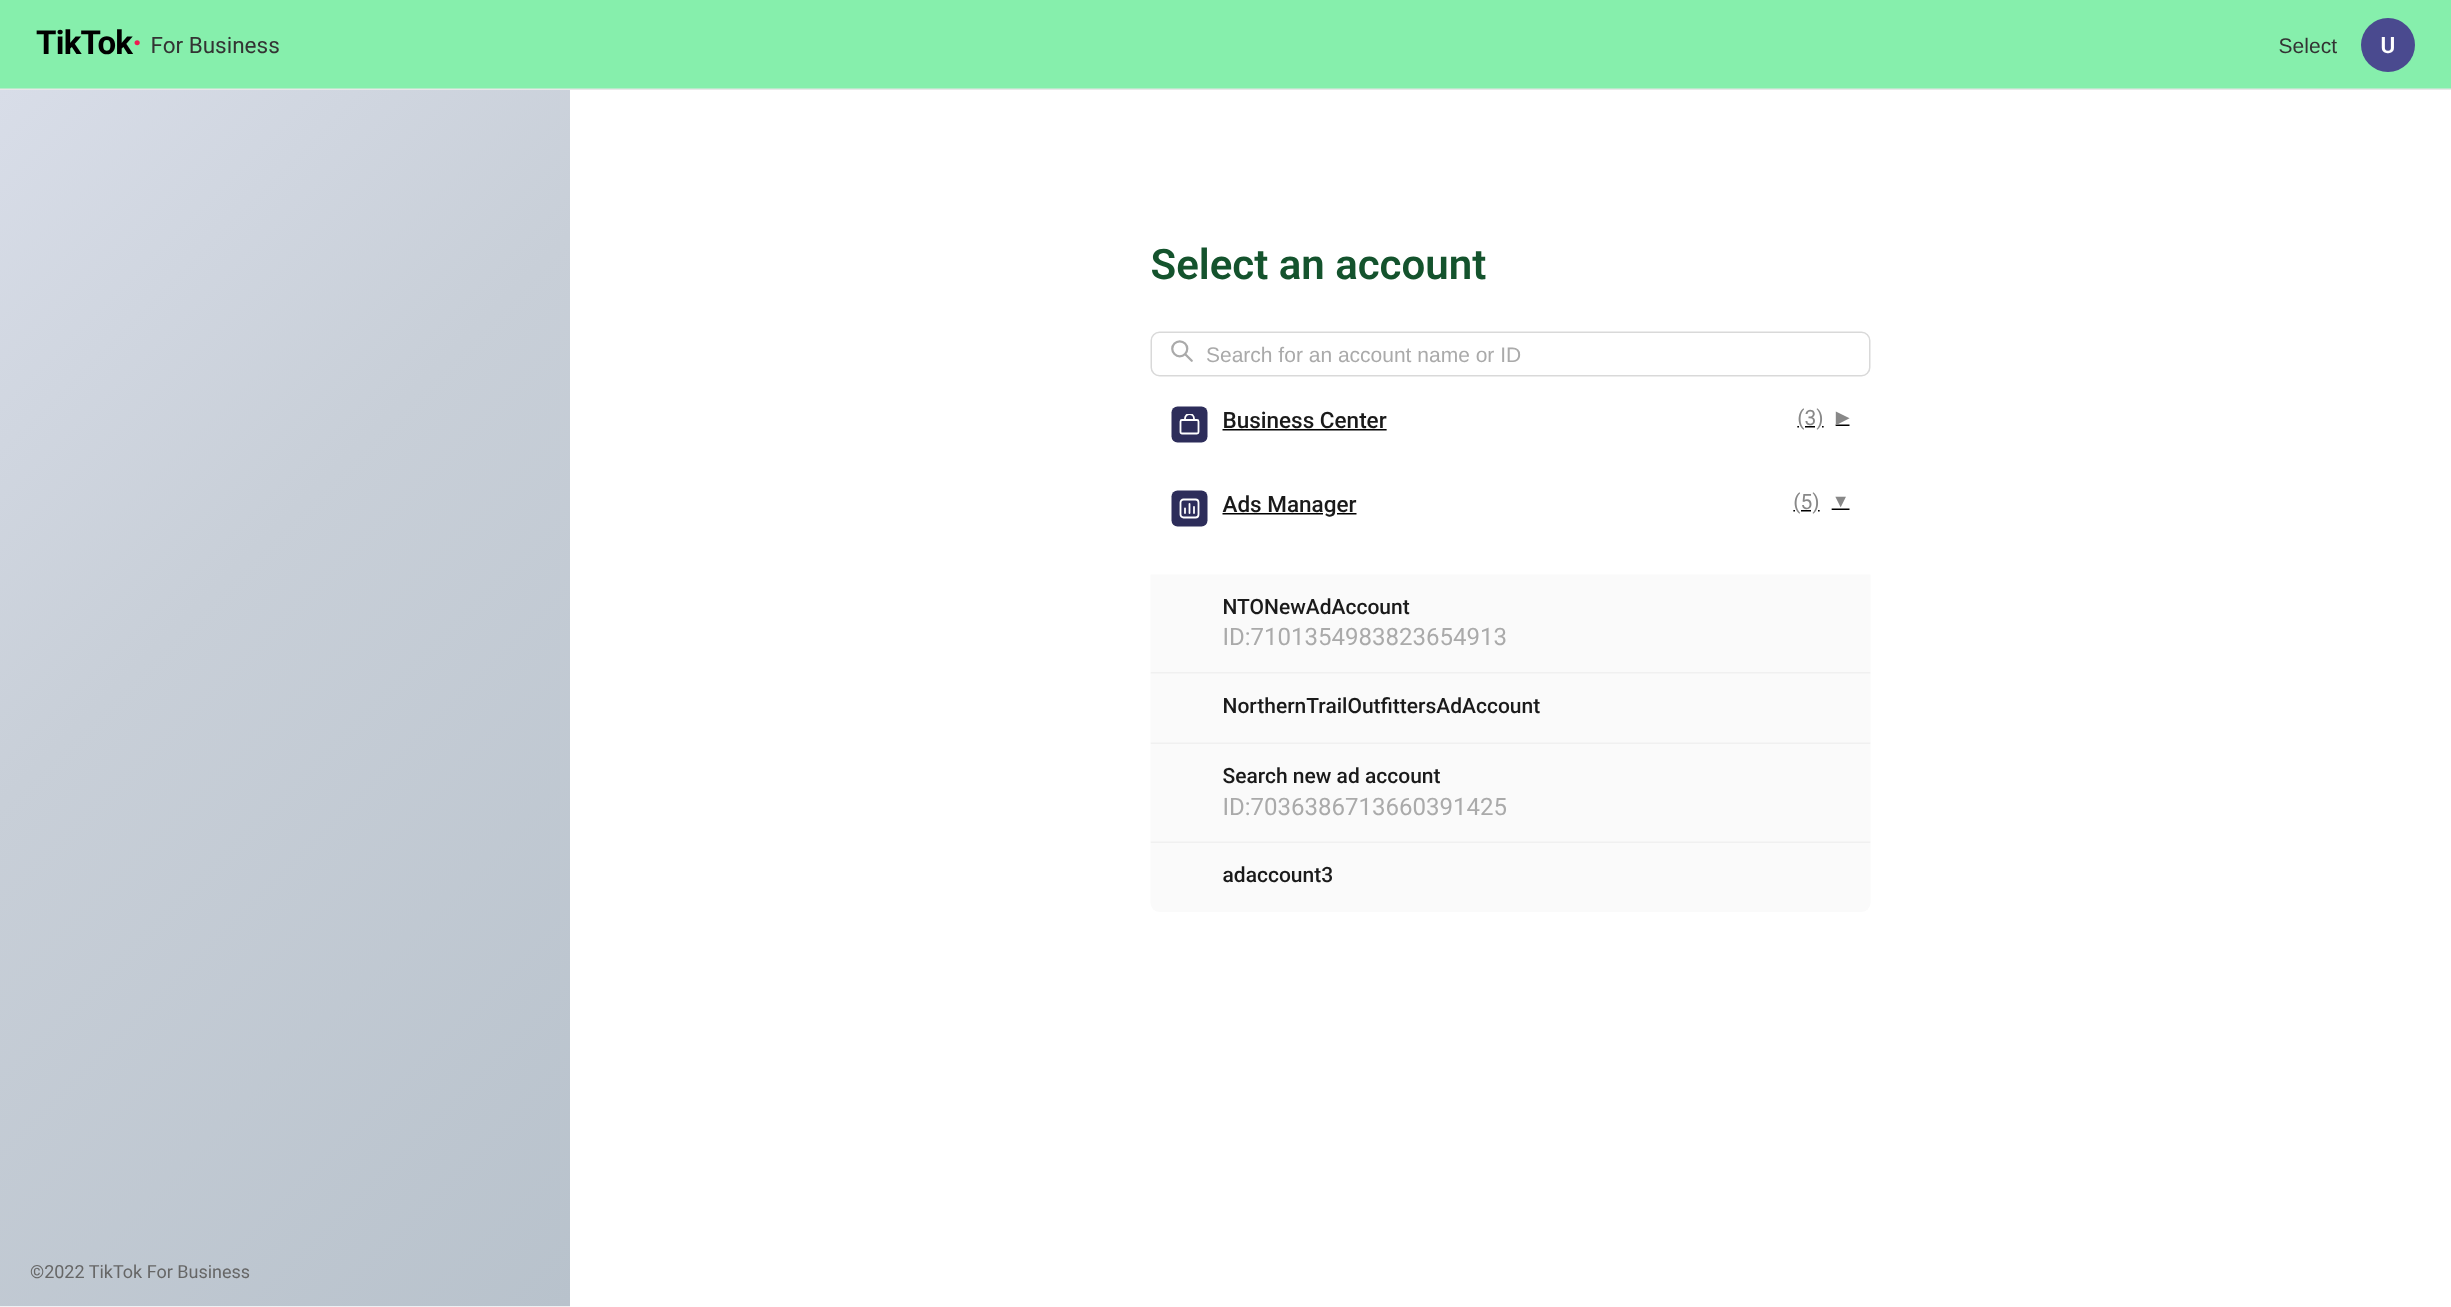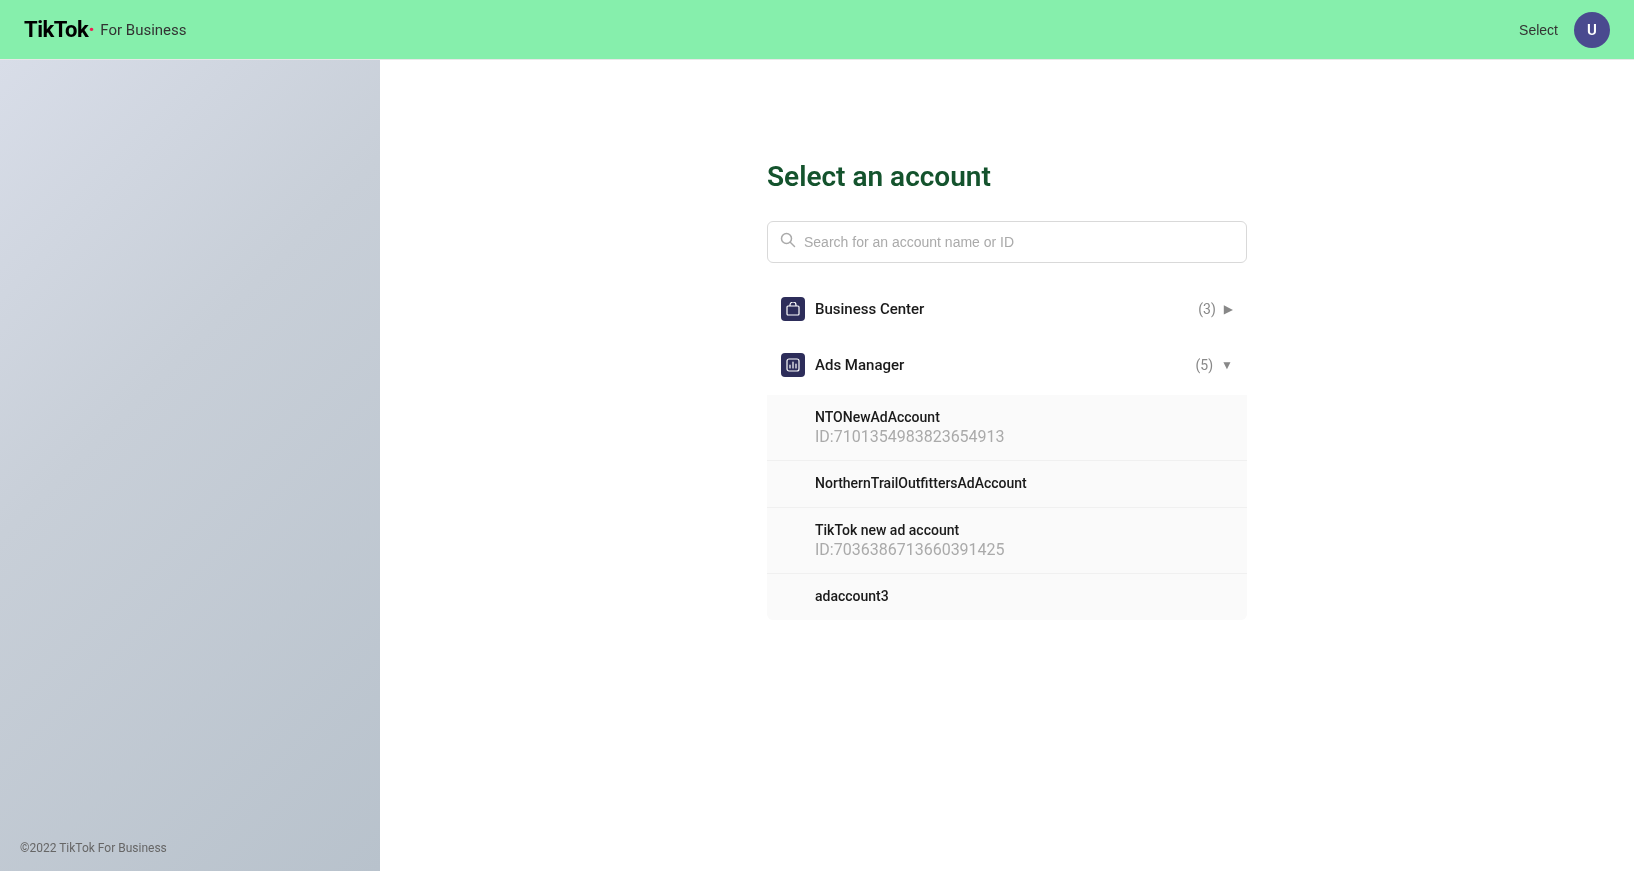--- a/index.html
+++ b/index.html
@@ -139,21 +139,21 @@
 
     .select-title {
       font-size: 28px;
       font-weight: 600;
       color: #14532d;
       margin-bottom: 28px;
     }
 
     .search-box {
       width: 100%;
-      height: 42px;
+      height: 30px;
       border: 1px solid #d9d9d9;
       border-radius: 6px;
       display: flex;
       align-items: center;
       padding: 0 12px;
       gap: 8px;
       margin-bottom: 20px;
       background: #fff;
     }
 
@@ -172,26 +172,27 @@
     .search-icon-svg {
       color: #aaa;
       flex-shrink: 0;
     }
 
     
     .category-row {
       width: 100%;
       height: 52px;
       display: flex;
-      align-items: center;
+      align-items: flex-start;
       padding: 0 14px;
       border-radius: 6px;
       cursor: pointer;
       margin-bottom: 4px;
       transition: background 0.15s;
+      text-decoration: underline;
     }
 
     .category-icon {
       width: 24px;
       height: 24px;
       border-radius: 4px;
       background: #2d2d5a;
       display: flex;
       align-items: center;
       justify-content: center;
@@ -362,21 +363,21 @@
         <div class="account-item">
           <div class="account-name">NTONewAdAccount</div>
           <div class="account-id">ID:7101354983823654913</div>
         </div>
 
         <div class="account-item">
           <div class="account-name">NorthernTrailOutfittersAdAccount</div>
         </div>
 
         <div class="account-item">
-          <div class="account-name">TikTok new ad account</div>
+          <div class="account-name">Search new ad account</div>
           <div class="account-id">ID:7036386713660391425</div>
         </div>
 
 
         <div class="account-item">
           <div class="account-name">adaccount3</div>
           <div class="account-id"></div>
         </div>
 
       </div>

